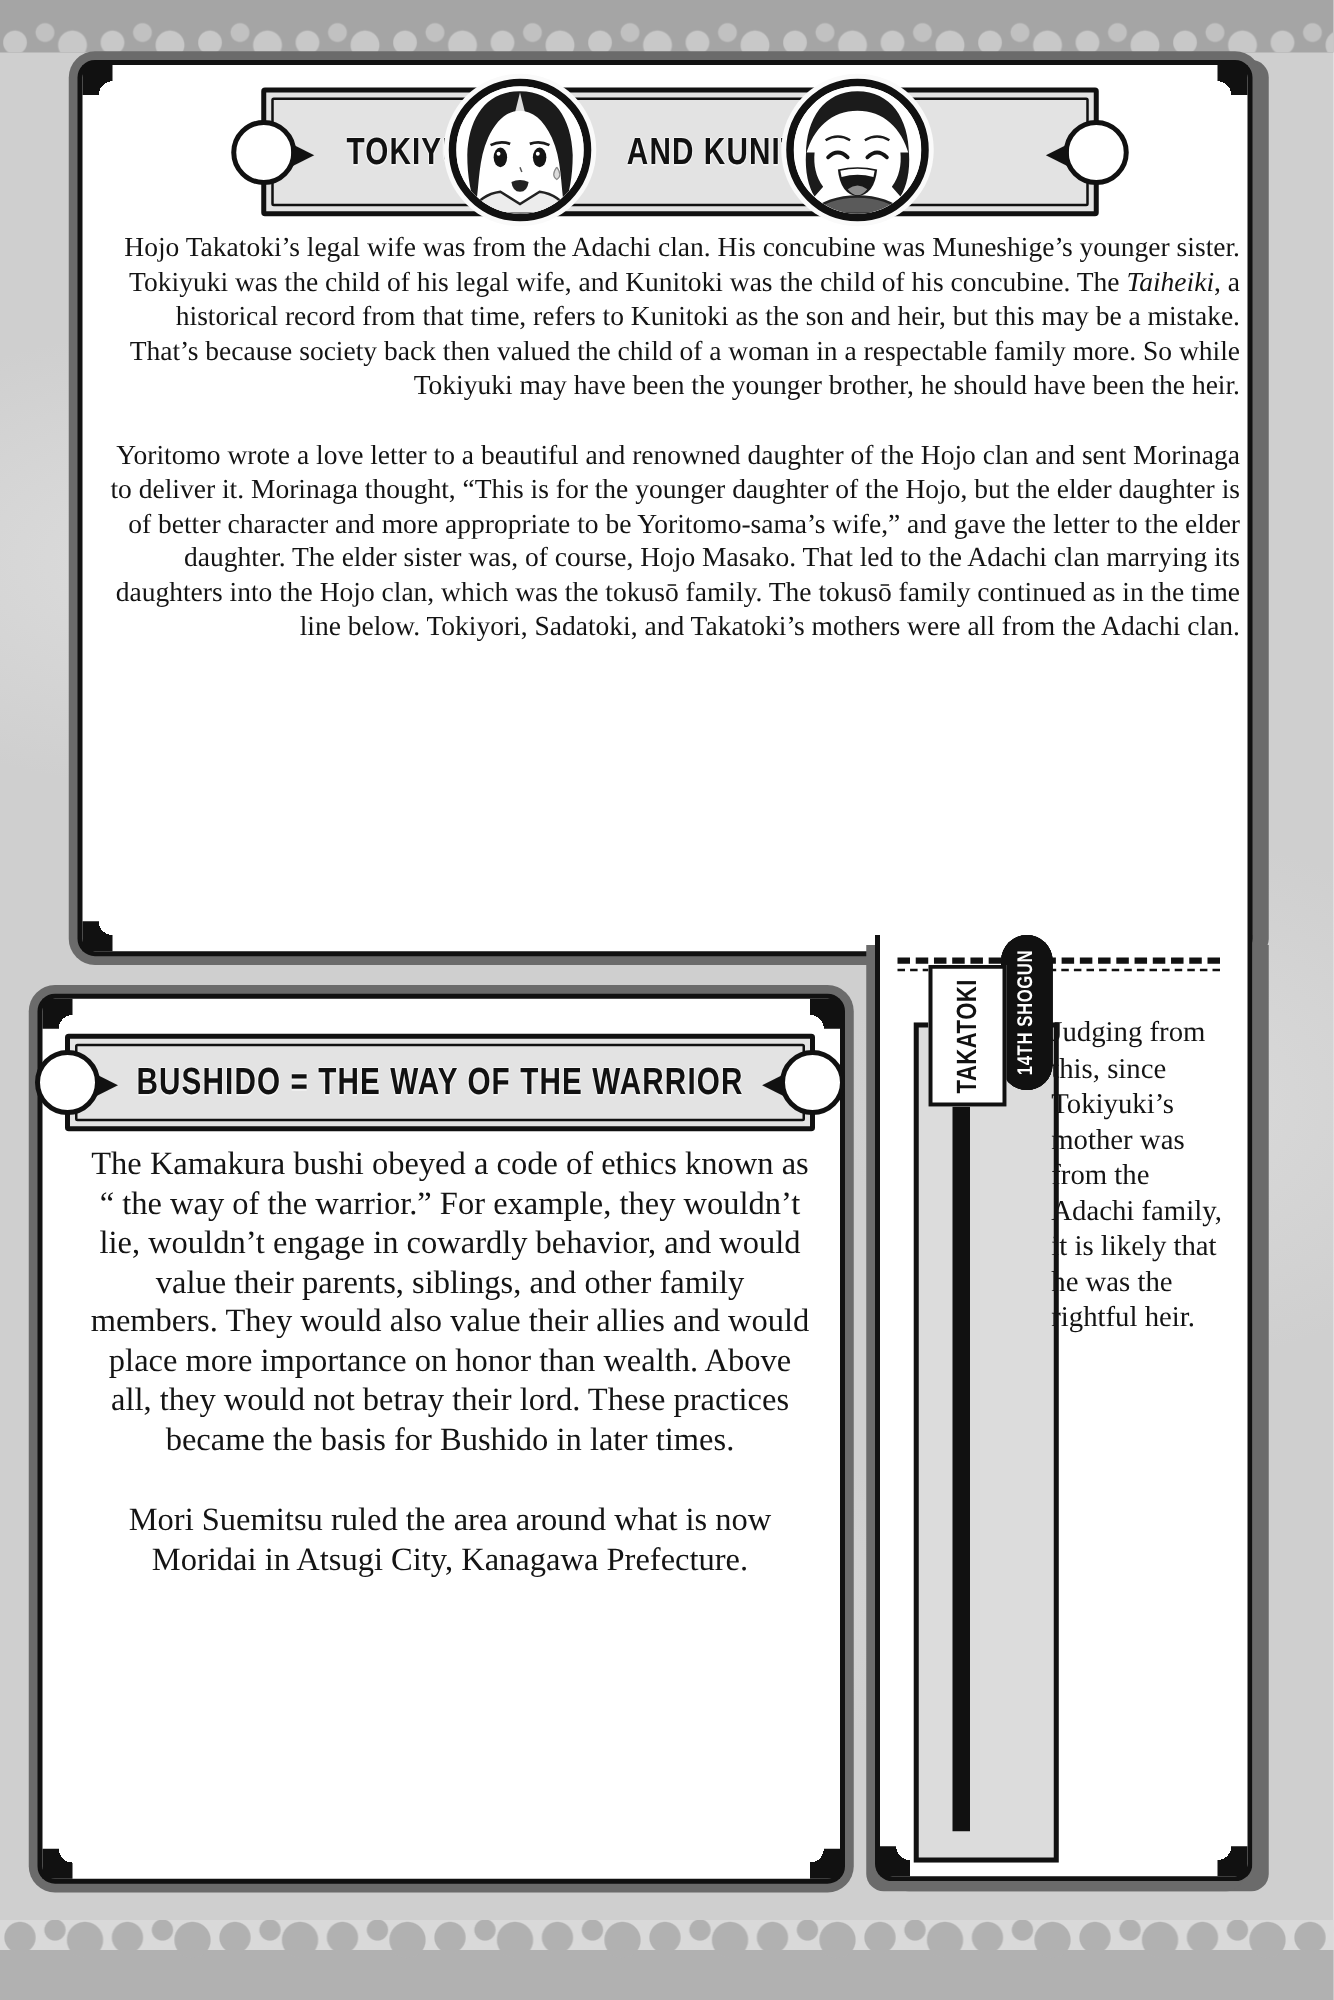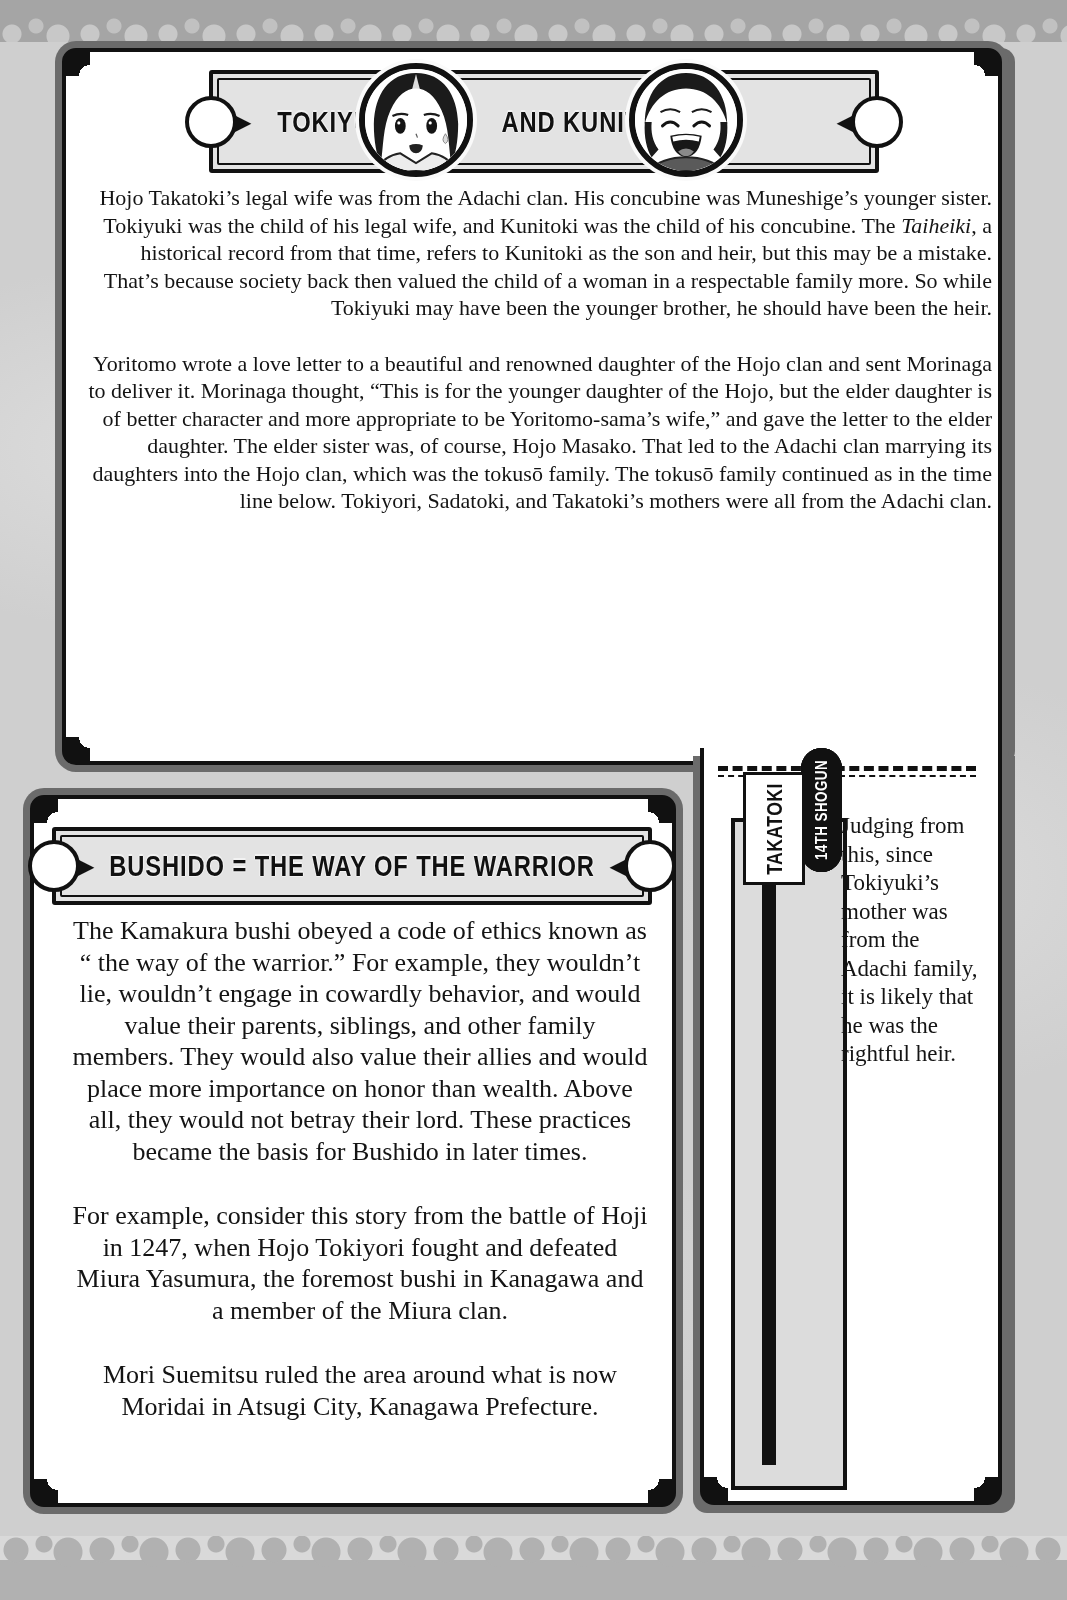--- a/index.html
+++ b/index.html
@@ -164,21 +164,20 @@
       <div class="banner-line"></div>
       <div class="notch notch-l"></div>
       <div class="notch notch-r"></div>
       <span class="arrow l">▶</span>
       <span class="btitle center">BUSHIDO = THE WAY OF THE WARRIOR</span>
       <span class="arrow r">◀</span>
     </div>
 
     <div class="copy bushido-copy">
       <p>The Kamakura bushi obeyed a code of ethics known as “ the way of the warrior.” For example, they wouldn’t lie, wouldn’t engage in cowardly behavior, and would value their parents, siblings, and other family members. They would also value their allies and would place more importance on honor than wealth. Above all, they would not betray their lord. These practices became the basis for Bushido in later times.</p>
-      <p>For example, consider this story from the battle of Hoji in 1247, when Hojo Tokiyori fought and defeated Miura Yasumura, the foremost bushi in Kanagawa and a member of the Miura clan.</p>
       <p>Mori Suemitsu ruled the area around what is now Moridai in Atsugi City, Kanagawa Prefecture.</p>
     </div>
   </div>
 
   <div class="panel right-panel">
     <div class="orn bl"></div>
     <div class="orn br"></div>
 
     <div class="cont-dash">
       <div class="d1"></div>

